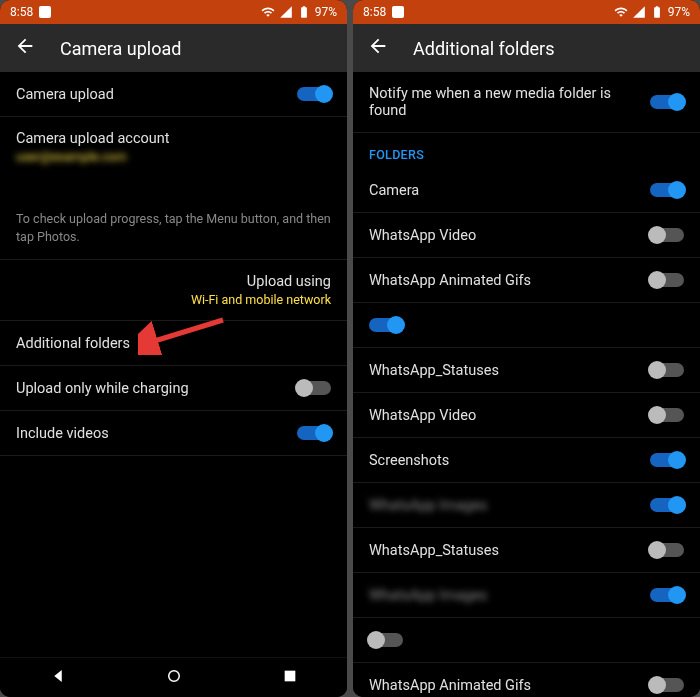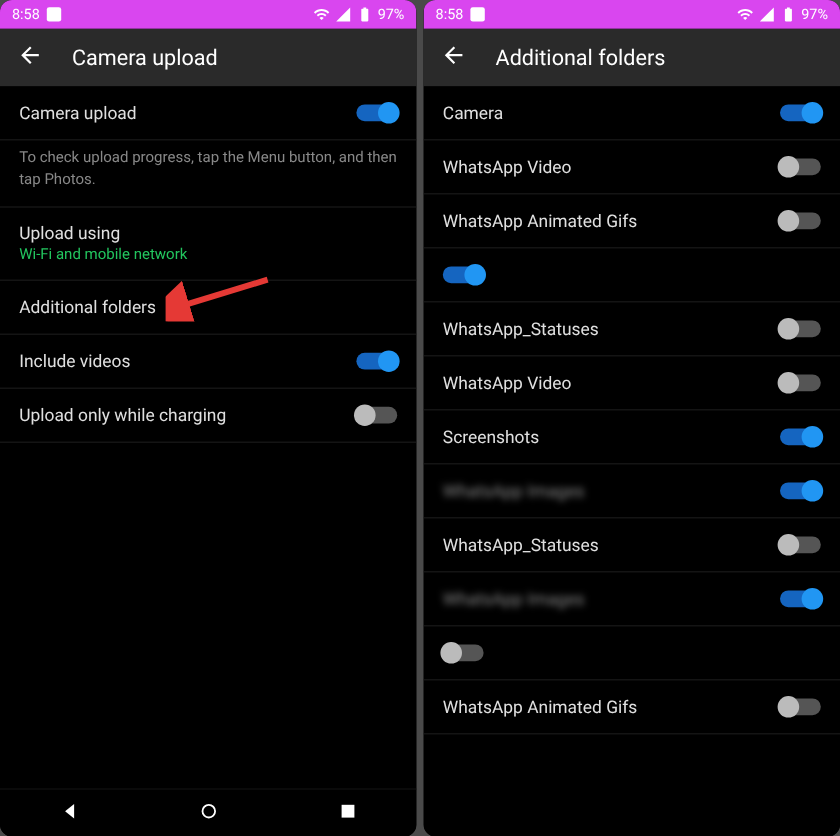--- a/index.html
+++ b/index.html
@@ -18,21 +18,21 @@
     height: 697px;
     background: #000;
     border-radius: 10px;
     overflow: hidden;
     display: flex;
     flex-direction: column;
     position: relative;
   }
   .status-bar {
     height: 24px;
-    background: #d946ef;
+    background: #c2410c;
     display: flex;
     align-items: center;
     justify-content: space-between;
     padding: 0 10px;
     color: #fff;
     font-size: 12px;
   }
   .status-left { display: flex; align-items: center; gap: 6px; }
   .status-right { display: flex; align-items: flex-end; gap: 4px; }
   .notif-icon {
@@ -68,37 +68,38 @@
     display: flex;
     align-items: center;
     justify-content: space-between;
     color: #e0e0e0;
     font-size: 14.5px;
     min-height: 45px;
   }
   .row.noborder { border-bottom: none; }
   .row .text { flex: 1; }
   .row .sub {
-    color: #22c55e;
+    color: #fde047;
     font-size: 12.5px;
     margin-top: 2px;
   }
   .section-header {
     color: #2196f3;
     font-size: 12.5px;
     font-weight: 500;
     padding: 14px 16px 6px 16px;
     letter-spacing: 0.3px;
   }
   .help-text {
     color: #888;
     font-size: 12.5px;
     padding: 6px 16px 14px 16px;
     line-height: 1.4;
     border-bottom: 1px solid #1a1a1a;
+    margin-top: 36px;
   }
   .toggle {
     width: 34px;
     height: 14px;
     border-radius: 7px;
     position: relative;
     cursor: pointer;
   }
   .toggle::after {
     content: '';
@@ -159,43 +160,47 @@
           <path d="M20 11H7.83l5.59-5.59L12 4l-8 8 8 8 1.41-1.41L7.83 13H20v-2z"></path>
         </svg>
     </span>
     <span class="app-title">Camera upload</span>
   </div>
   <div class="content">
     <div class="row">
       <span class="text">Camera upload</span>
       <span class="toggle on"></span>
     </div>
+    <div class="row noborder" style="display:block;padding-bottom:4px;">
+      <div class="text">Camera upload account</div>
+      <div class="sub blurred">user@example.com</div>
+    </div>
     <div class="help-text">To check upload progress, tap the Menu button, and then tap Photos.</div>
-    <div class="row" style="display:block;">
+    <div class="row" style="display:block;text-align:right;">
       <div class="text">Upload using</div>
       <div class="sub">Wi-Fi and mobile network</div>
     </div>
     <div class="row" style="position:relative;">
       <span class="text">Additional folders</span>
       <svg class="arrow-annotation" style="left:138px;top:-6px;" width="90" height="40" viewBox="0 0 90 40">
         <defs>
             <marker id="ah" markerWidth="8" markerHeight="8" refX="2" refY="4" orient="auto">
               <path d="M0,0 L8,4 L0,8 Z" fill="#e53935"></path>
             </marker>
           </defs>
         <line x1="85" y1="5" x2="10" y2="28" stroke="#e53935" stroke-width="5" marker-end="url(#ah)"></line>
       </svg>
     </div>
     <div class="row">
+      <span class="text">Upload only while charging</span>
+      <span class="toggle off"></span>
+    </div>
+    <div class="row">
       <span class="text">Include videos</span>
       <span class="toggle on"></span>
-    </div>
-    <div class="row">
-      <span class="text">Upload only while charging</span>
-      <span class="toggle off"></span>
     </div>
   </div>
   <div class="nav-bar">
     <span class="nav-btn"><svg width="18" height="18" viewBox="0 0 24 24" fill="#fff">
           <path d="M17 4l-10 8 10 8z"></path>
         </svg></span>
     <span class="nav-btn"><svg width="18" height="18" viewBox="0 0 24 24" fill="none" stroke="#fff" stroke-width="2">
           <circle cx="12" cy="12" r="7"></circle>
         </svg></span>
     <span class="nav-btn"><svg width="16" height="16" viewBox="0 0 24 24" fill="#fff">
@@ -225,20 +230,25 @@
   </div>
   <div class="app-bar">
     <span class="back-arrow">
       <svg width="22" height="22" viewBox="0 0 24 24" fill="#fff">
           <path d="M20 11H7.83l5.59-5.59L12 4l-8 8 8 8 1.41-1.41L7.83 13H20v-2z"></path>
         </svg>
     </span>
     <span class="app-title">Additional folders</span>
   </div>
   <div class="content">
+    <div class="row">
+      <span class="text">Notify me when a new media folder is found</span>
+      <span class="toggle on"></span>
+    </div>
+    <div class="section-header">FOLDERS</div>
     <div id="folders-list">
         <div class="row">
           <span class="text">Camera</span>
           <span class="toggle on"></span>
         </div>
         <div class="row">
           <span class="text">WhatsApp Video</span>
           <span class="toggle off"></span>
         </div>
         <div class="row">

